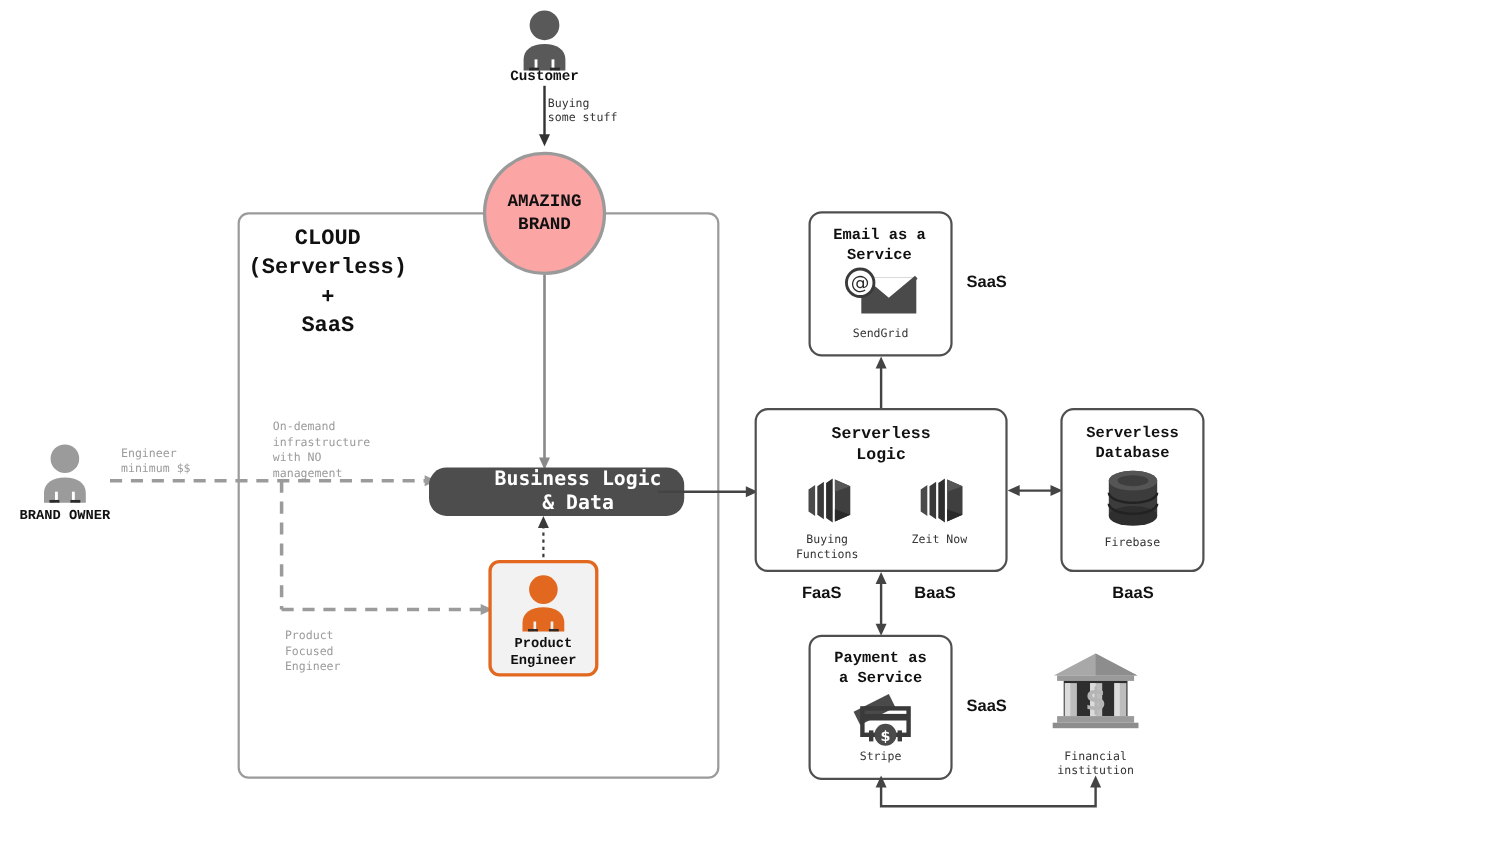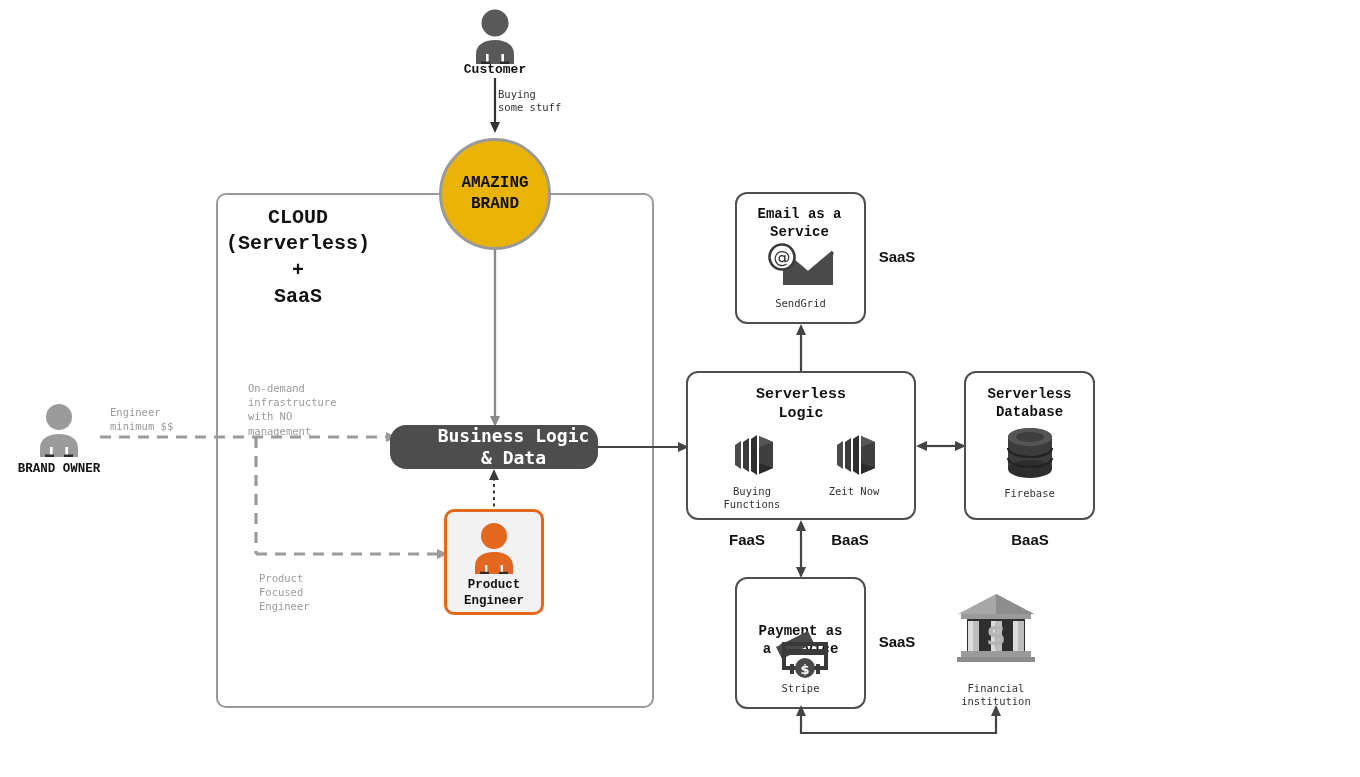--- a/index.html
+++ b/index.html
@@ -35,21 +35,21 @@
   .cloud-box {
     border: 2.5px solid #9a9a9a; border-radius: 10px; background: transparent;
   }
   .svc-box {
     border: 2.5px solid #4f4f4f; border-radius: 12px; background: #fff;
   }
   .eng-box {
     border: 3px solid #e2671f; border-radius: 10px; background: #f2f2f2;
   }
   .brand-circle {
-    border: 3px solid #9a9a9a; border-radius: 50%; background: #eab308;
+    border: 3px solid #9a9a9a; border-radius: 50%; background: #fca5a5;
     display: flex; align-items: center; justify-content: center;
   }
   .biz-box {
     background: #4d4d4d; border-radius: 16px;
     display: flex; align-items: center; justify-content: center;
   }
   .biz-box .t {
     font-family: "DejaVu Sans Mono", "Liberation Mono", monospace;
     font-weight: bold; color: #fff; text-align: center;
     font-size: 18px; line-height: 1.25;
@@ -142,21 +142,21 @@
     <div>with NO</div>
     <div>management</div>
   </div>
 
   <div class="abs mono-gray" style="left:259px; top:571px; width:120px; font-size:10.5px;">
     <div>Product</div>
     <div>Focused</div>
     <div>Engineer</div>
   </div>
 
-  <div class="abs biz-box" style="left:390px; top:425px; width:208px; height:44px;padding-left:39px;">
+  <div class="abs biz-box" style="left:390px; top:425px; width:232px; height:44px;padding-left:39px;">
     <div class="t">
       <div>Business Logic</div>
       <div>&amp; Data</div>
     </div>
   </div>
 
   <div class="abs" style="left:598px; top:439px; width:92px; height:16px;">
     <svg width="92" height="16" viewBox="0 0 92 16">
       <line x1="0" y1="8" x2="82" y2="8" stroke="#444" stroke-width="2.2"></line>
       <polygon points="91,8 80,3 80,13" fill="#444"></polygon>
@@ -281,21 +281,21 @@
 
   <div class="abs" style="left:793px; top:520px; width:16px; height:58px;">
     <svg width="16" height="58" viewBox="0 0 16 58">
       <line x1="8" y1="9" x2="8" y2="49" stroke="#444" stroke-width="2.2"></line>
       <polygon points="8,0 3,11 13,11" fill="#444"></polygon>
       <polygon points="8,58 3,47 13,47" fill="#444"></polygon>
     </svg>
   </div>
 
   <div class="abs svc-box" style="left:735px; top:577px; width:131px; height:132px;">
-    <div class="mono-bold" style="position:absolute; left:0; right:0; top:12px; font-size:14px; line-height:1.25;margin-top:32px;">
+    <div class="mono-bold" style="position:absolute; left:0; right:0; top:12px; font-size:14px; line-height:1.25;">
       <div>Payment as</div>
       <div>a Service</div>
     </div>
     <div style="position:absolute; left:50%; top:48px; transform:translateX(-50%);">
       <svg width="66" height="50" viewBox="0 0 66 50">
         <path d="M8,20 L40,4 L46,16 L14,32 Z" fill="#4a4a4a"></path>
         <rect x="16" y="17" width="42" height="24" fill="none" stroke="#3a3a3a" stroke-width="4"></rect>
         <rect x="16" y="22" width="42" height="6" fill="#3a3a3a"></rect>
         <rect x="22" y="37" width="4" height="10" fill="#3a3a3a"></rect>
         <rect x="48" y="37" width="4" height="10" fill="#3a3a3a"></rect>

